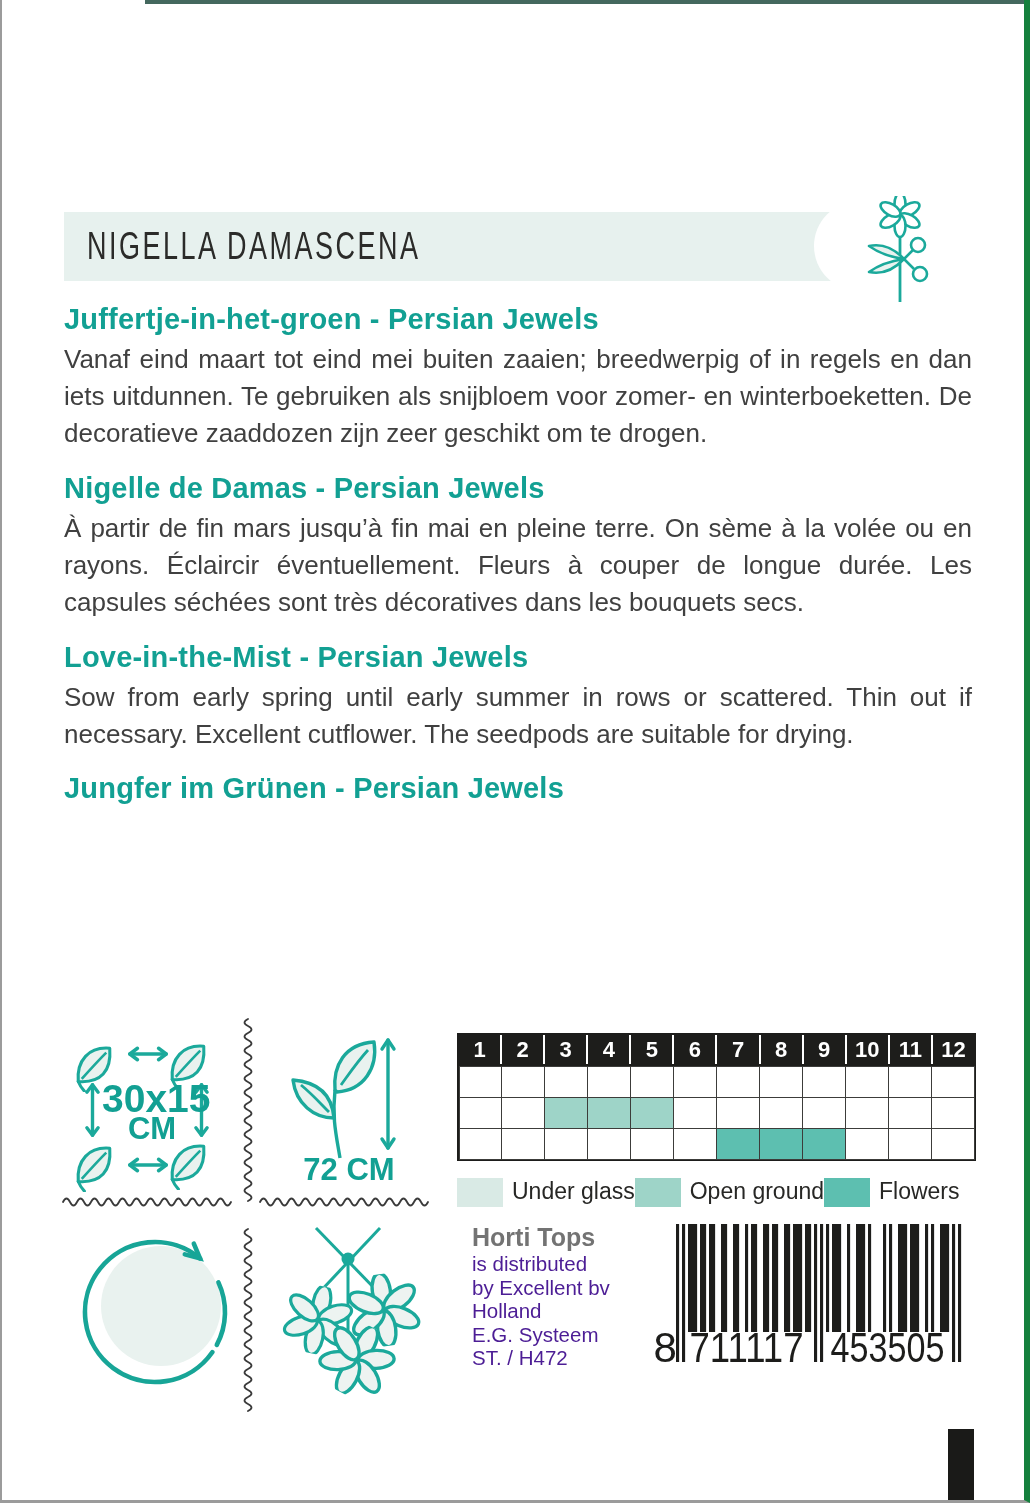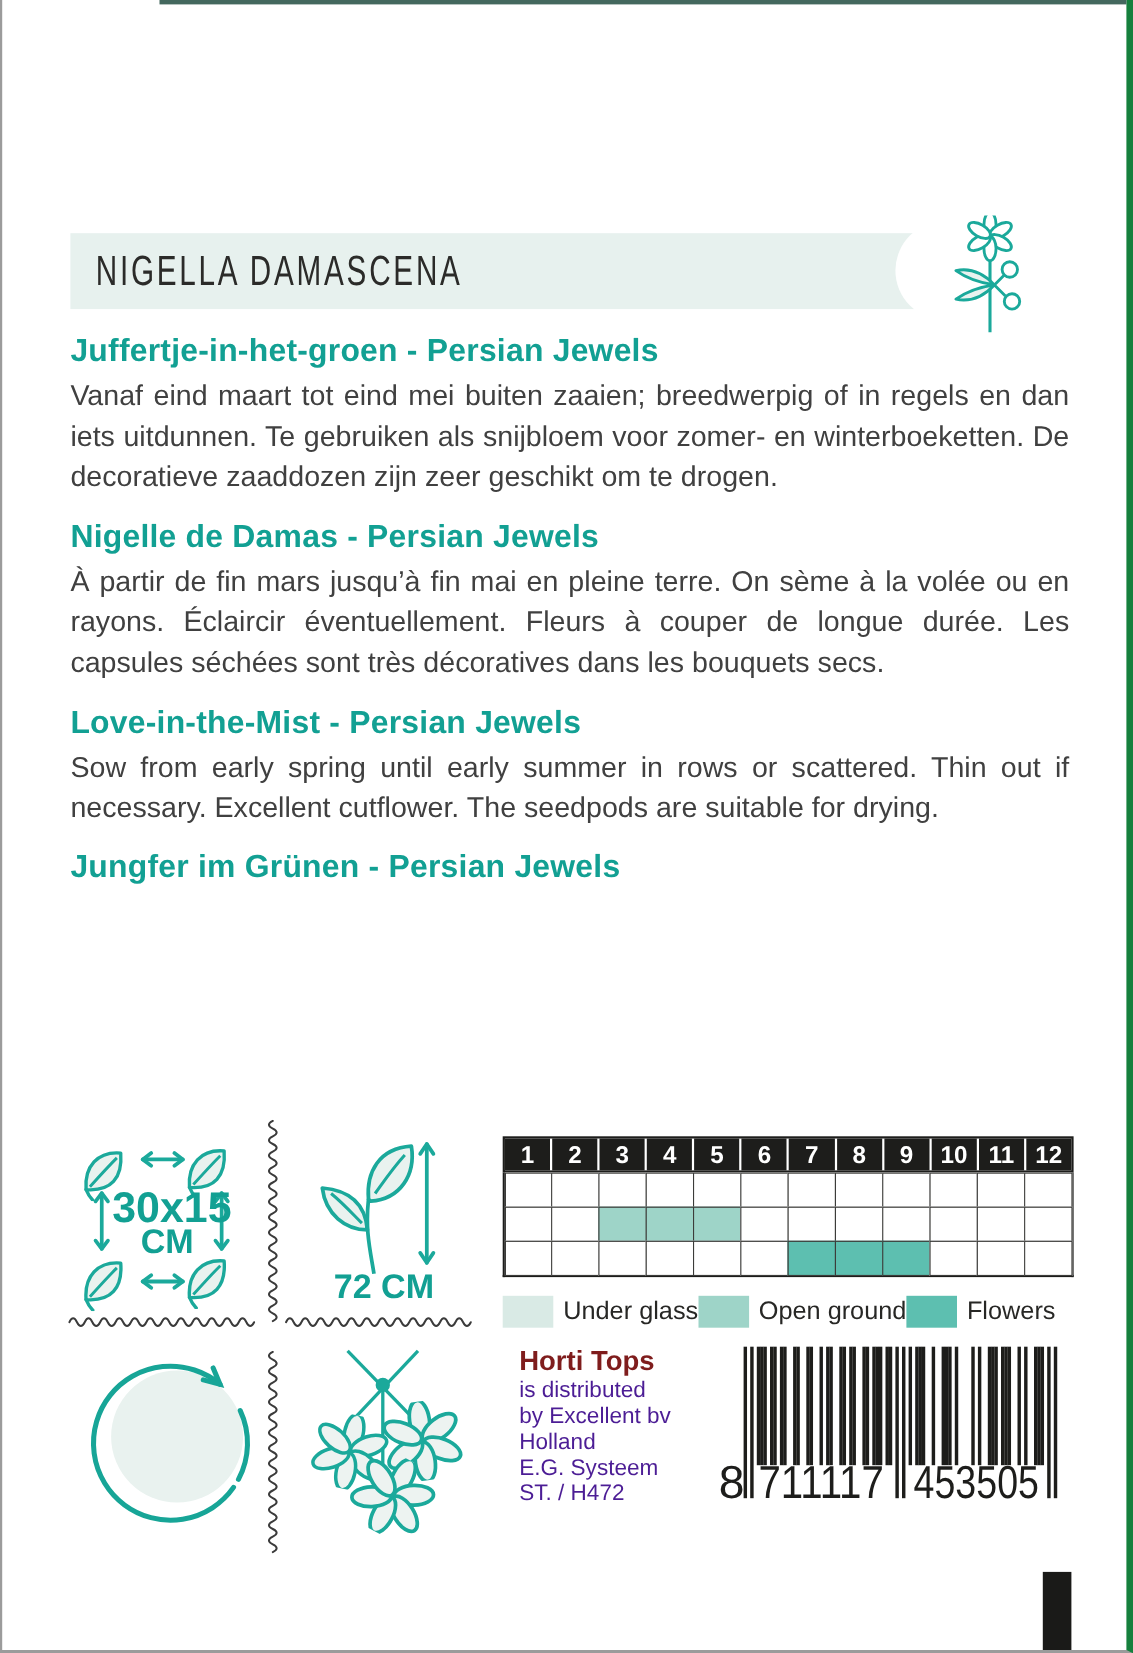--- a/index.html
+++ b/index.html
@@ -66,21 +66,21 @@
   }
   .cal-cell{height:30px;border:1px solid #3c3c3a;margin:-0.5px;background:#ffffff;}
   .cal-legend{
     display:grid;grid-template-columns:1.05fr 1.05fr 0.9fr;margin-top:17px;
   }
   .legend-item{display:flex;gap:9px;}
   .legend-swatch{width:46px;height:29px;flex:0 0 auto;}
   .legend-label{font-size:23px;color:#272725;white-space:nowrap;}
   
   .distributor{left:470px;top:1222px;width:180px;}
-  .dist-name{font-size:25px;font-weight:bold;line-height:30px;color:#7f1d1d;}
+  .dist-name{font-size:25px;font-weight:bold;line-height:30px;color:#737373;}
   .dist-line{font-size:20.5px;line-height:23.5px;color:#4c1d95;}
   
   .barcode{left:650px;top:1224px;width:318px;height:141px;}
   .barcode svg text{font-family:"Liberation Sans", sans-serif;fill:#1d1d1b;}
   .print-tab{left:946px;top:1429px;width:26px;height:74px;background:#1a1a18;}
   svg{display:block;}
   .wave path{stroke:#3b3b3b;stroke-width:1.8;fill:none;stroke-linecap:round;}
 </style>
 </head>
 <body>

